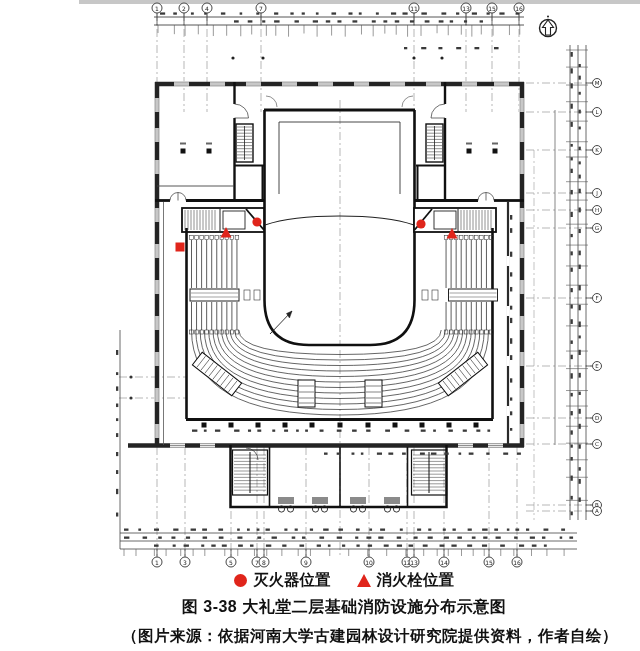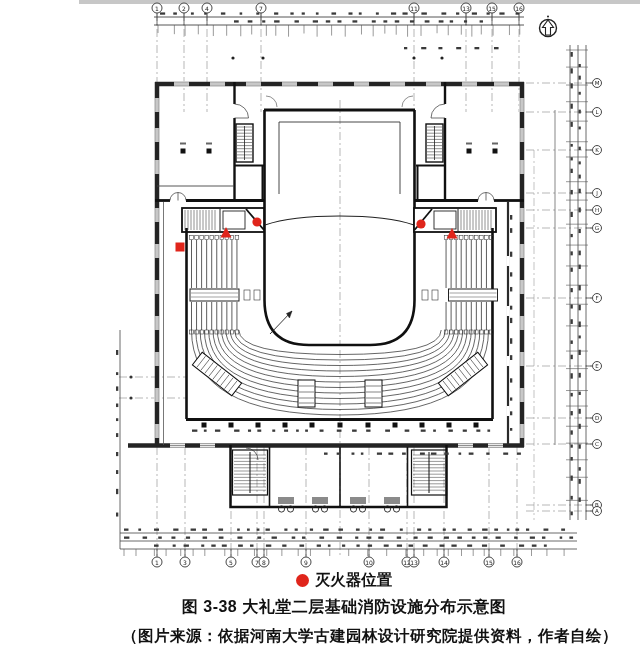--- a/index.html
+++ b/index.html
@@ -966,18 +966,22 @@
         <path d="M524,20 L529.5,27.5 L526.5,27.5 L526.5,35 L521.5,35 L521.5,27.5 L518.5,27.5 Z" stroke-width="1.1" stroke="#222" fill="#fff"></path>
         <circle cx="524" cy="16.5" r="1" fill="#222"></circle>
       </g>
     </svg>
 
   <div class="textblock legend" id="legend" style="--red: #e0251b;">
       <span class="legend-item">
         <span class="sym sym-circle"></span>
         <span>灭火器位置</span>
       </span>
+      <span class="legend-item">
+        <span class="sym sym-triangle"></span>
+        <span>消火栓位置</span>
+      </span>
     </div>
 
   <div class="textblock caption">图 3-38  大礼堂二层基础消防设施分布示意图</div>
 
   <div class="textblock source">（图片来源：依据河南大学古建园林设计研究院提供资料，作者自绘）</div>
 </div>
 
 </body></html>

